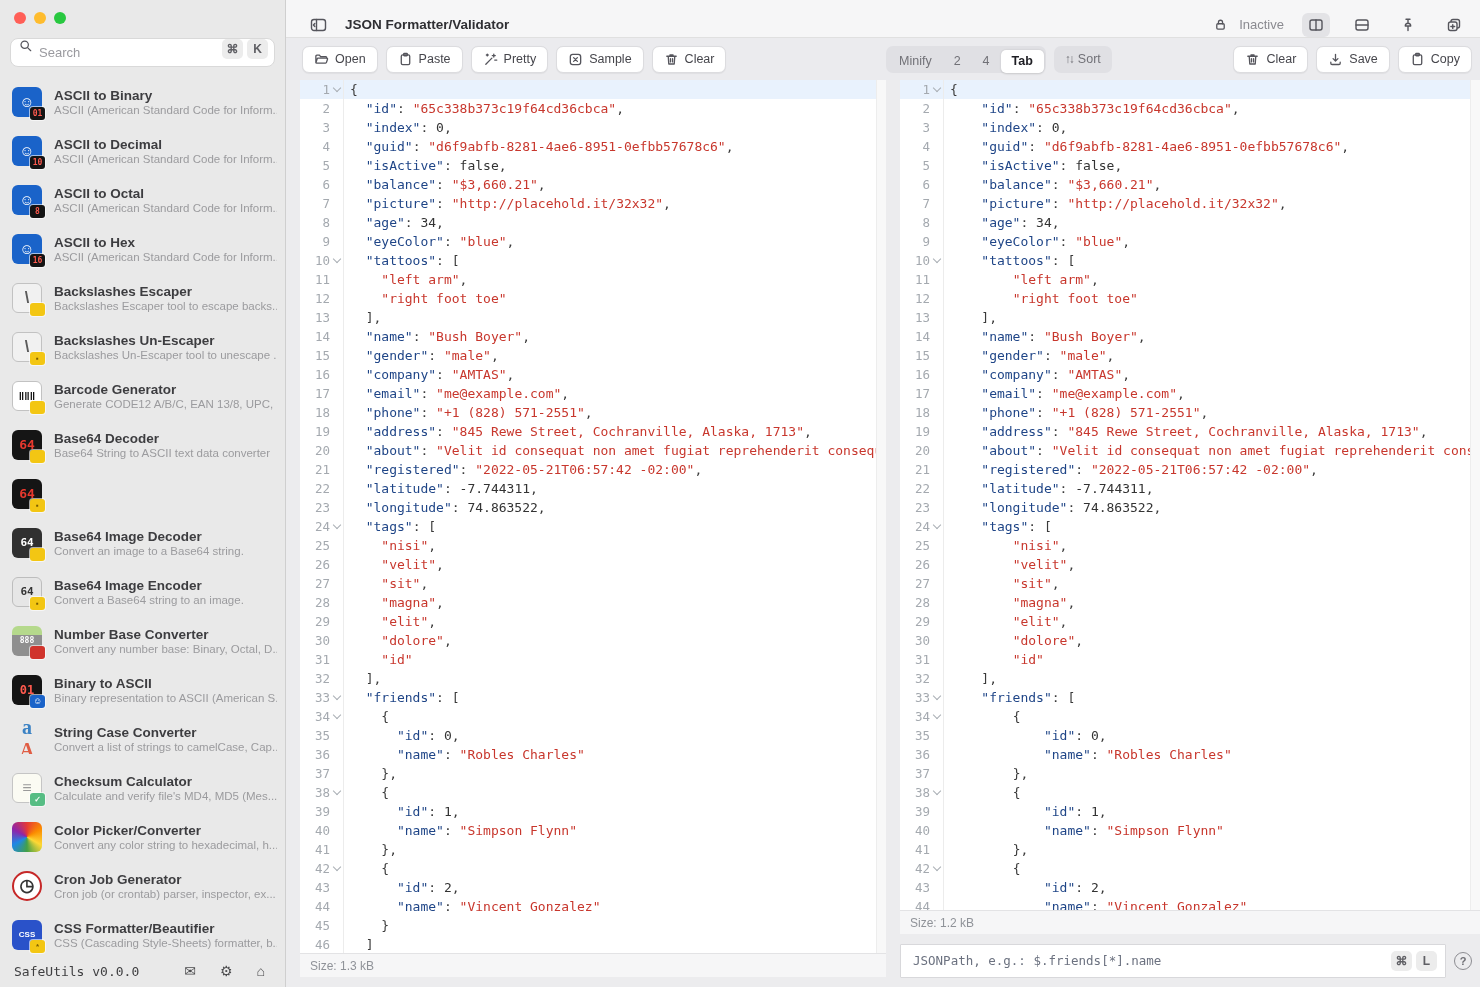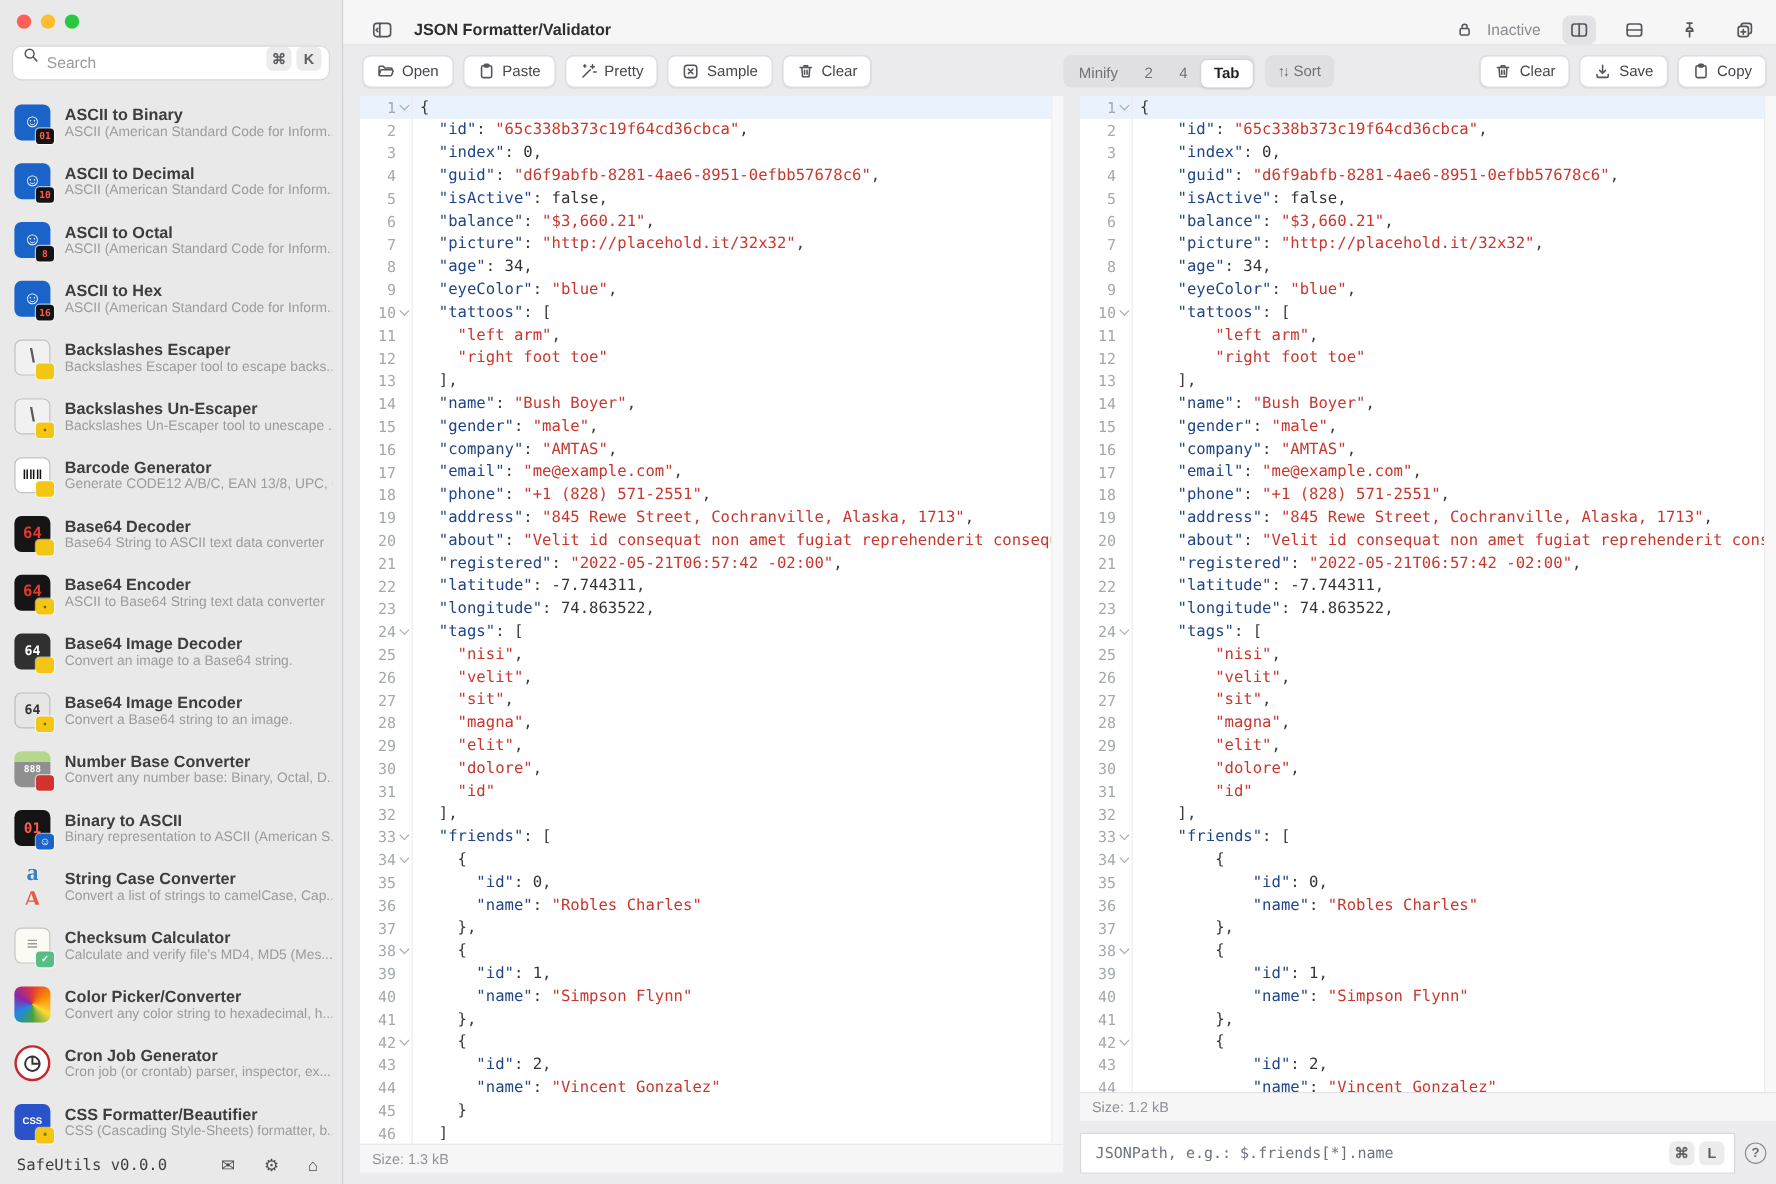--- a/index.html
+++ b/index.html
@@ -178,24 +178,20 @@
           <div class="texts">
             <div class="t1">Base64 Decoder</div>
             <div class="t2">Base64 String to ASCII text data converter</div>
           </div>
         </div>
         <div class="tool">
           <span class="ti">
             <span class="main" style="background: rgb(21, 21, 21); color: rgb(232, 57, 46); font-size: 13px; font-family: &quot;DejaVu Sans Mono&quot;, monospace;">64</span>
             <span class="badge" style="background: rgb(243, 198, 19); color: rgb(122, 92, 0);">▪</span>
           </span>
-          <div class="texts">
-            <div class="t1">Base64 Encoder</div>
-            <div class="t2">ASCII to Base64 String text data converter</div>
-          </div>
         </div>
         <div class="tool">
           <span class="ti">
             <span class="main" style="background: rgb(48, 48, 48); color: rgb(255, 255, 255); font-size: 11px; font-family: &quot;DejaVu Sans Mono&quot;, monospace;">64</span>
             <span class="badge" style="background: rgb(243, 198, 19); color: rgb(122, 92, 0);"></span>
           </span>
           <div class="texts">
             <div class="t1">Base64 Image Decoder</div>
             <div class="t2">Convert an image to a Base64 string.</div>
           </div>

